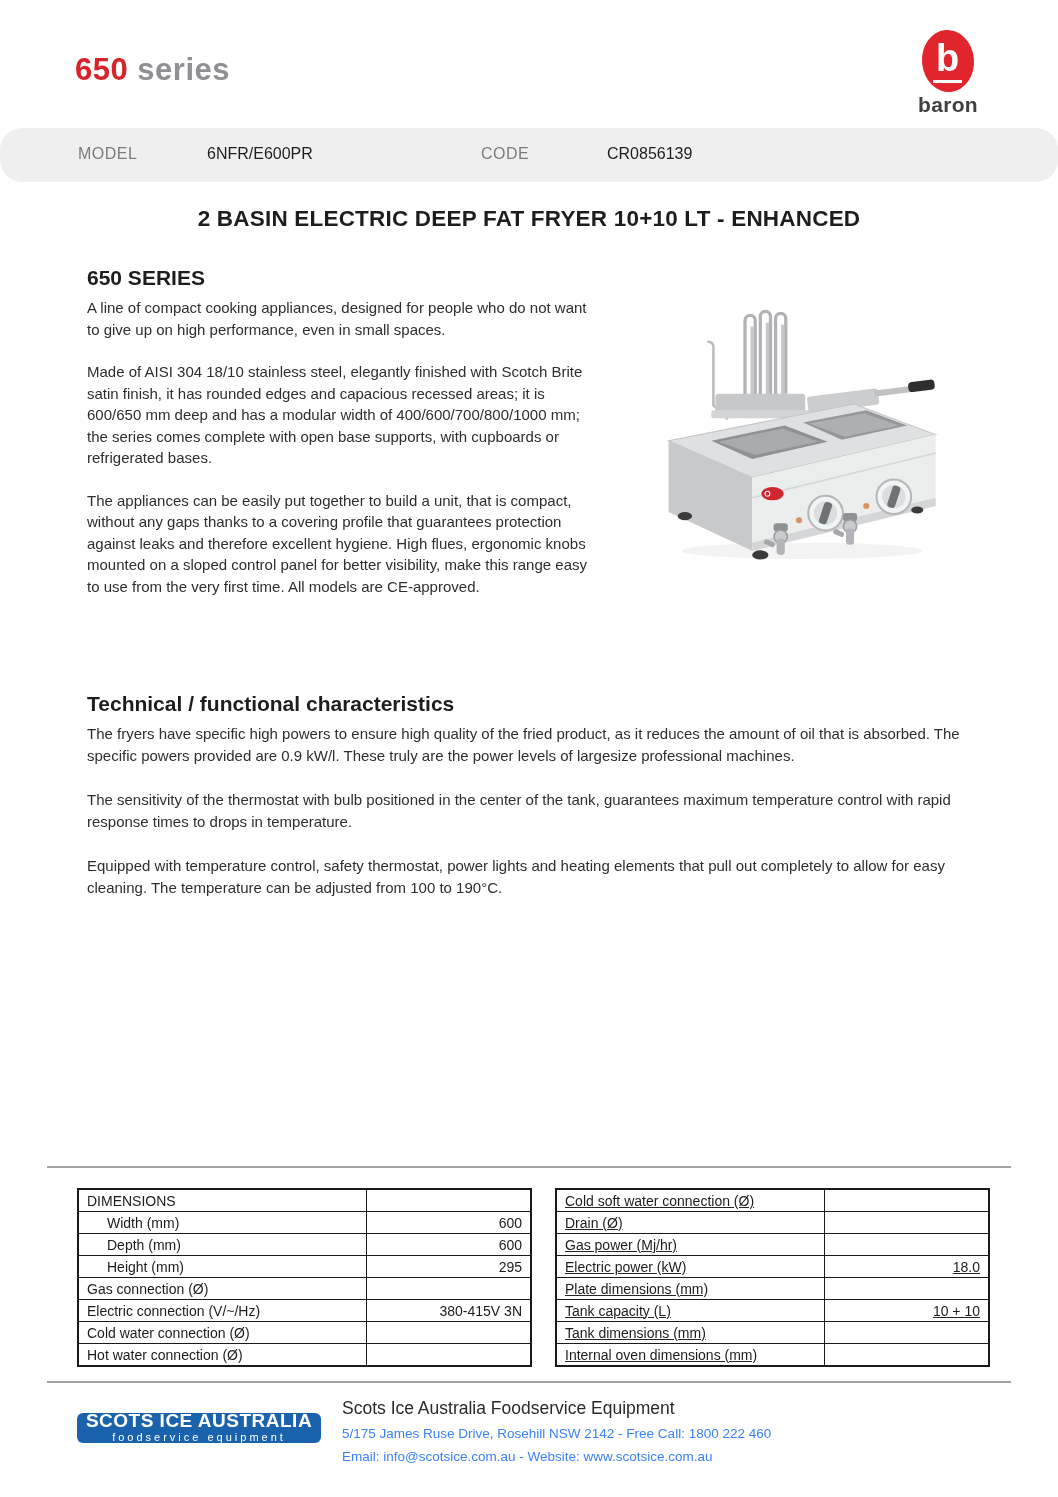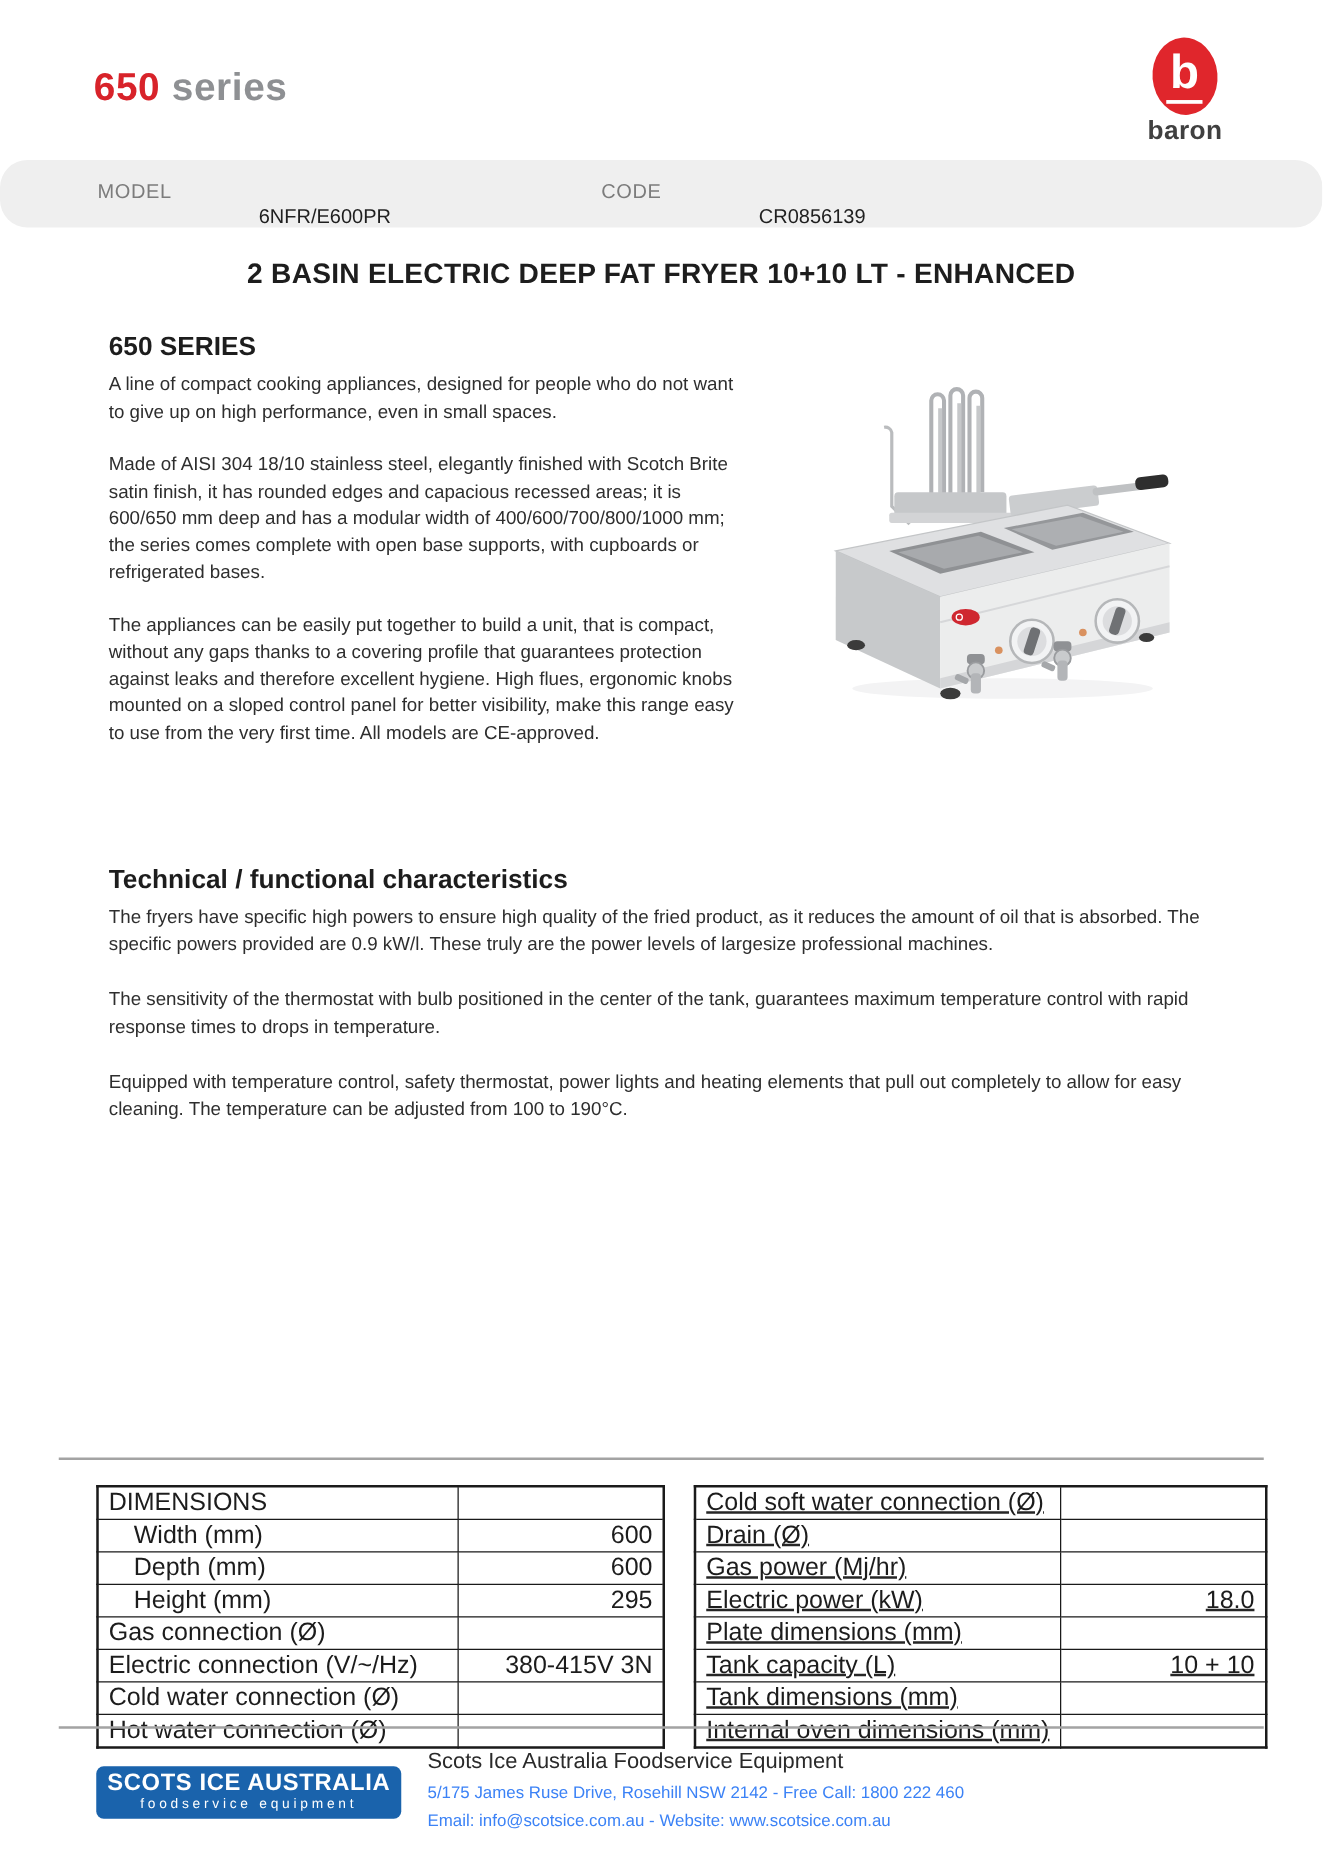--- a/index.html
+++ b/index.html
@@ -21,21 +21,21 @@
   .baron-b {
     color:#ffffff; font-size:38px; font-weight:700; line-height:1;
     border-bottom:3px solid #ffffff; padding:0 3px 3px; transform:rotate(5deg);
   }
   .baron-word { font-size:21px; font-weight:700; color:#404040; margin-top:1px; letter-spacing:0.3px; }
 
   
   .model-bar { position:absolute; left:0; top:128px; width:1058px; height:54px; background:#efefef;border-radius:22px; }
   .model-bar span { position:absolute; top:17px; font-size:16px; }
   .mb-label { color:#7c7c7c; letter-spacing:0.5px; }
-  .mb-value { color:#1f1f1f; font-size:17px;margin-top:20px; }
+  .mb-value { color:#1f1f1f; font-size:17px; }
   .mb-model-label { left:78px; }
   .mb-model-value { left:207px; }
   .mb-code-label  { left:458px;margin-left:23px; }
   .mb-code-value  { left:607px; }
 
   
   .product-title {
     position:absolute; left:0; top:206px; width:1058px; text-align:center;
     font-size:22.5px; font-weight:700; color:#1d1d1d; letter-spacing:0.2px;
   }
@@ -57,28 +57,28 @@
   .divider { position:absolute; left:47px; width:964px; height:2px; background:#a3a3a3; }
   .divider-top { top:1166px; }
   .divider-bottom { top:1381px; }
 
   
   .spec-table { position:absolute; top:1188px; border-collapse:collapse; table-layout:fixed; }
   .spec-table-left  { left:77px; }
   .spec-table-right { left:555px;text-decoration:underline; }
   .spec-table, .spec-table td { border:1px solid #1a1a1a; }
   .spec-table { border:2px solid #1a1a1a; }
-  .spec-table td { height:19px; padding:1px 8px; font-size:20px; color:#1c1c1c; overflow:hidden; white-space:nowrap; }
+  .spec-table td { height:19px; padding:1px 8px; font-size:14px; color:#1c1c1c; overflow:hidden; white-space:nowrap; }
   .spec-table td.cell-label { width:251px; }
   .spec-table td.cell-label.indent { padding-left:28px; }
   .spec-table td.cell-value { width:147px; text-align:right; }
 
   
   .footer-badge {
-    position:absolute; left:77px; top:1413px; width:244px; height:42px; background:#1a63ac;
+    position:absolute; left:77px; top:1413px; width:244px; height:30px; background:#1a63ac;
     border-radius:6px; color:#ffffff; display:flex; flex-direction:column; align-items:center; justify-content:center;
   }
   .footer-badge .badge-title { font-size:19px; font-weight:700; letter-spacing:0.5px; line-height:1.05; }
   .footer-badge .badge-subtitle { font-size:11px; letter-spacing:3px; line-height:1.2; }
   .footer-text { position:absolute; left:342px; top:1398px; }
   .footer-company { font-size:17.5px; color:#2a2a2a; margin:0 0 7px 0; }
   .footer-address, .footer-contact { font-size:13.5px; font-weight:400; color:#3b82f6; margin:0 0 8px 0; }
 </style>
 </head>
 <body>

